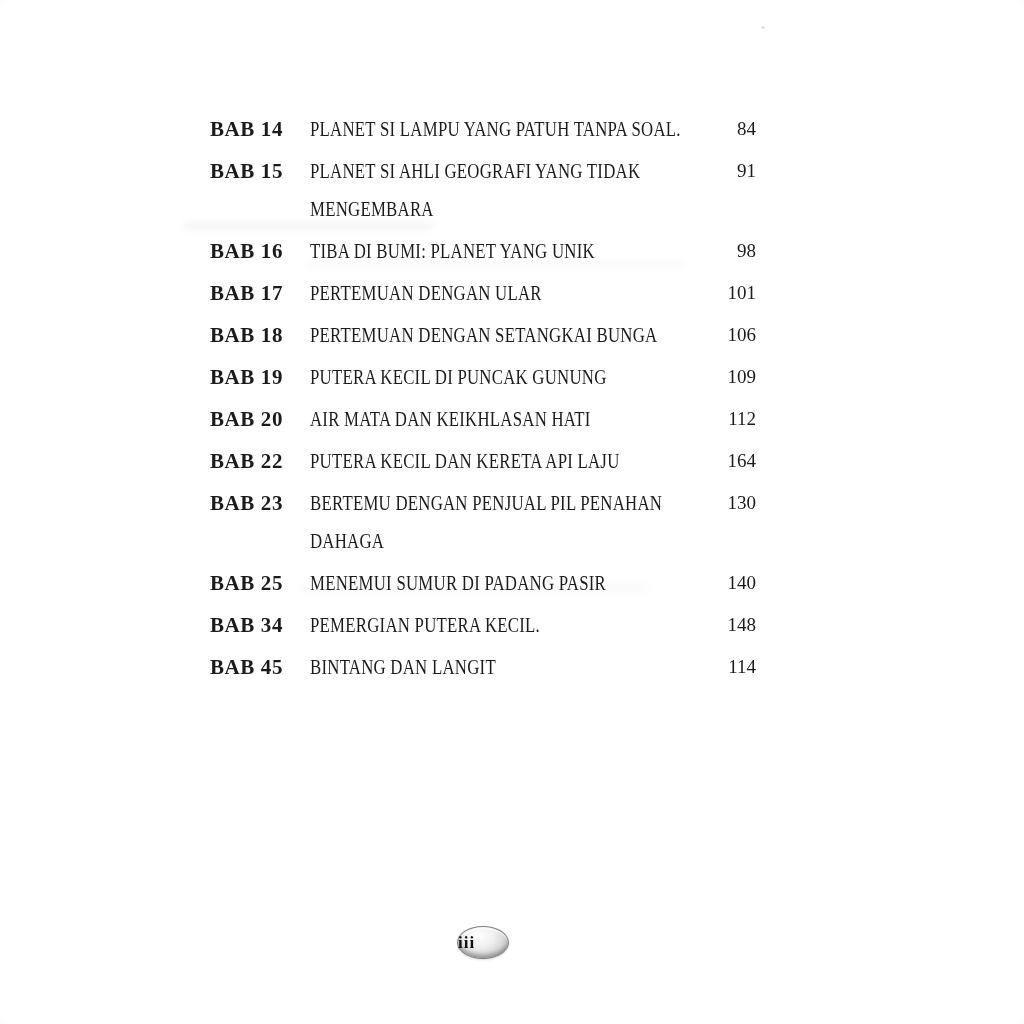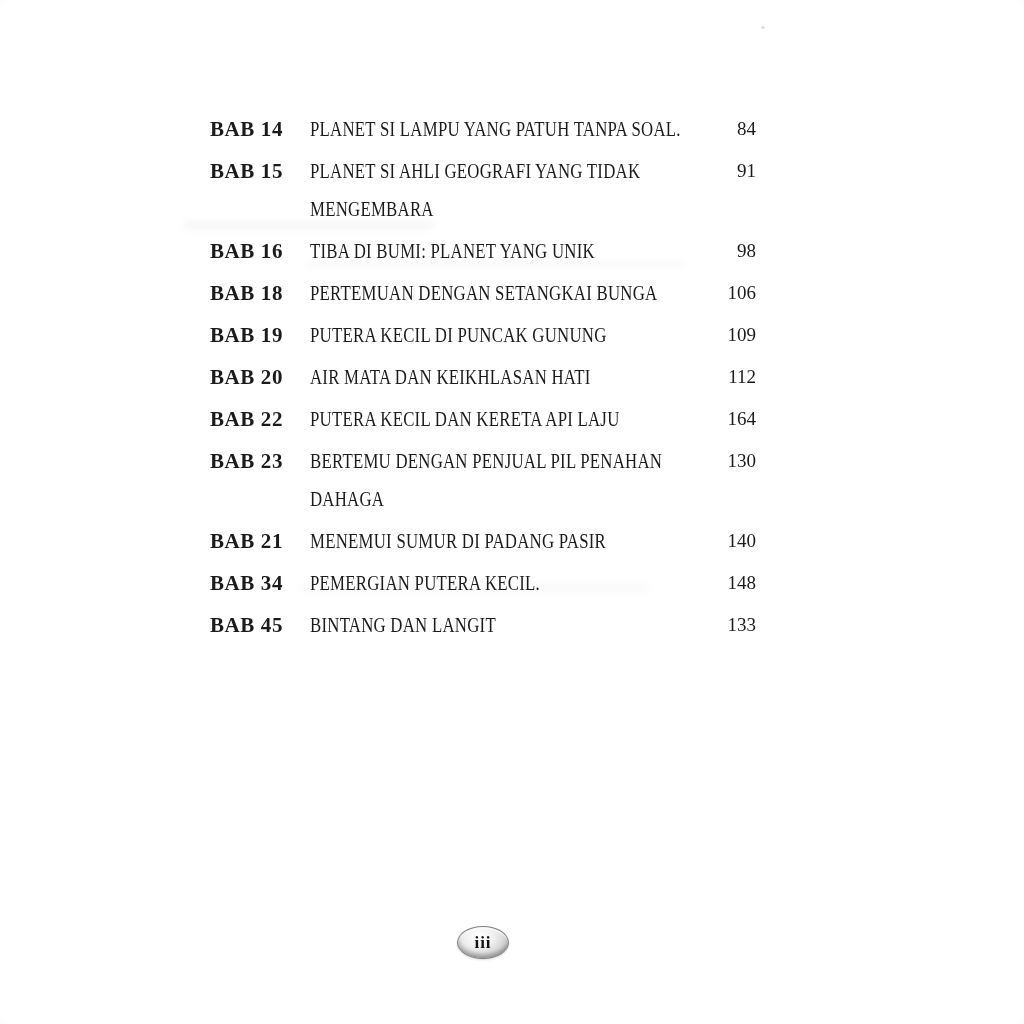--- a/index.html
+++ b/index.html
@@ -69,21 +69,21 @@
     width: 50px; height: 31px;
     border-radius: 50%;
     border: 1px solid #828282;
     background: radial-gradient(ellipse at 42% 30%,
                 #ffffff 0%, #efefef 38%, #cdcdcd 72%, #949494 100%);
     box-shadow: inset 0 -3px 4px rgba(0,0,0,0.28),
                 inset 0 2px 2px rgba(255,255,255,0.85),
                 0 1px 2px rgba(0,0,0,0.15);
     display: flex;
     align-items: center;
-    justify-content: center;
+    justify-content: flex-start;
   }
   .badge span {
     font-weight: 700;
     font-size: 17px;
     letter-spacing: 1px;
     line-height: 1;
     color: #121212;
   }
 </style>
 </head>
@@ -106,20 +106,25 @@
     <span class="title">PLANET SI AHLI GEOGRAFI YANG TIDAK
 MENGEMBARA</span>
     <span class="pagenum">91</span>
   </div>
       <div class="toc-row">
     <span class="chapter">BAB 16</span>
     <span class="title">TIBA DI BUMI: PLANET YANG UNIK</span>
     <span class="pagenum">98</span>
   </div>
       <div class="toc-row">
+    <span class="chapter">BAB 17</span>
+    <span class="title">PERTEMUAN DENGAN ULAR</span>
+    <span class="pagenum">101</span>
+  </div>
+      <div class="toc-row">
     <span class="chapter">BAB 18</span>
     <span class="title">PERTEMUAN DENGAN SETANGKAI BUNGA</span>
     <span class="pagenum">106</span>
   </div>
       <div class="toc-row">
     <span class="chapter">BAB 19</span>
     <span class="title">PUTERA KECIL DI PUNCAK GUNUNG</span>
     <span class="pagenum">109</span>
   </div>
       <div class="toc-row">
@@ -132,32 +137,32 @@
     <span class="title">PUTERA KECIL DAN KERETA API LAJU</span>
     <span class="pagenum">164</span>
   </div>
       <div class="toc-row">
     <span class="chapter">BAB 23</span>
     <span class="title">BERTEMU DENGAN PENJUAL PIL PENAHAN
 DAHAGA</span>
     <span class="pagenum">130</span>
   </div>
       <div class="toc-row">
-    <span class="chapter">BAB 21</span>
+    <span class="chapter">BAB 25</span>
     <span class="title">MENEMUI SUMUR DI PADANG PASIR</span>
     <span class="pagenum">140</span>
   </div>
       <div class="toc-row">
     <span class="chapter">BAB 34</span>
     <span class="title">PEMERGIAN PUTERA KECIL.</span>
     <span class="pagenum">148</span>
   </div>
       <div class="toc-row">
     <span class="chapter">BAB 45</span>
     <span class="title">BINTANG DAN LANGIT</span>
-    <span class="pagenum">133</span>
+    <span class="pagenum">114</span>
   </div>
     </div>
 
   <div class="badge">
     <span>iii</span>
   </div>
 </div>
 
 </body></html>

